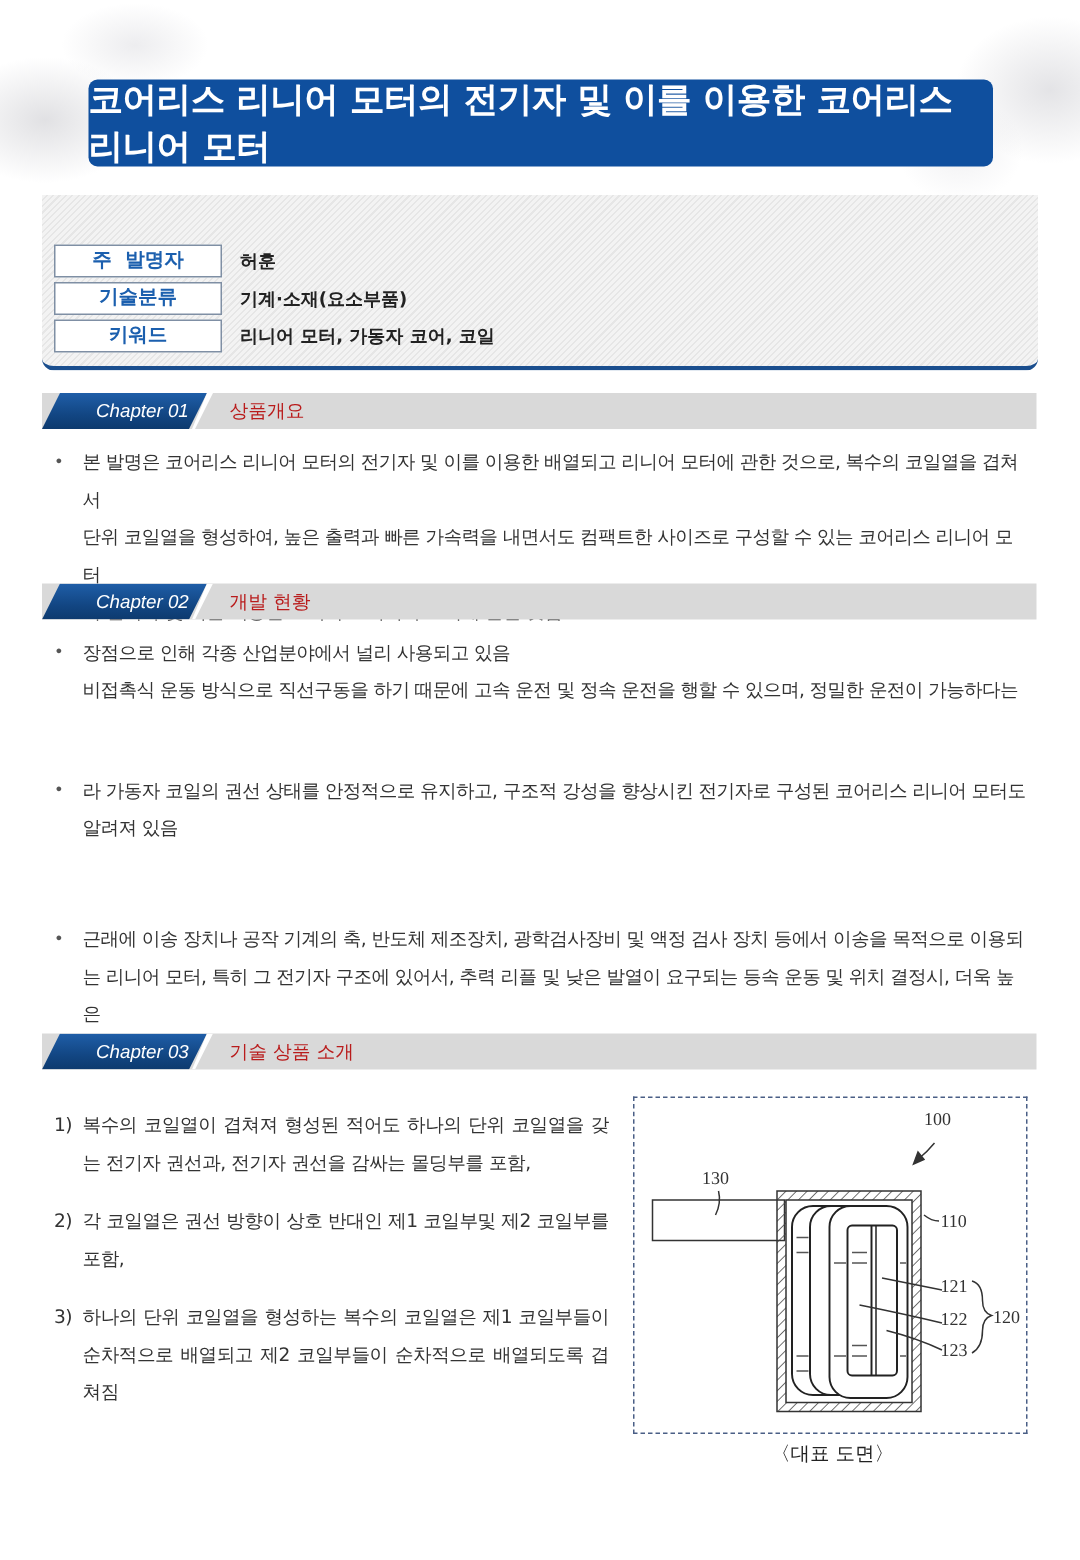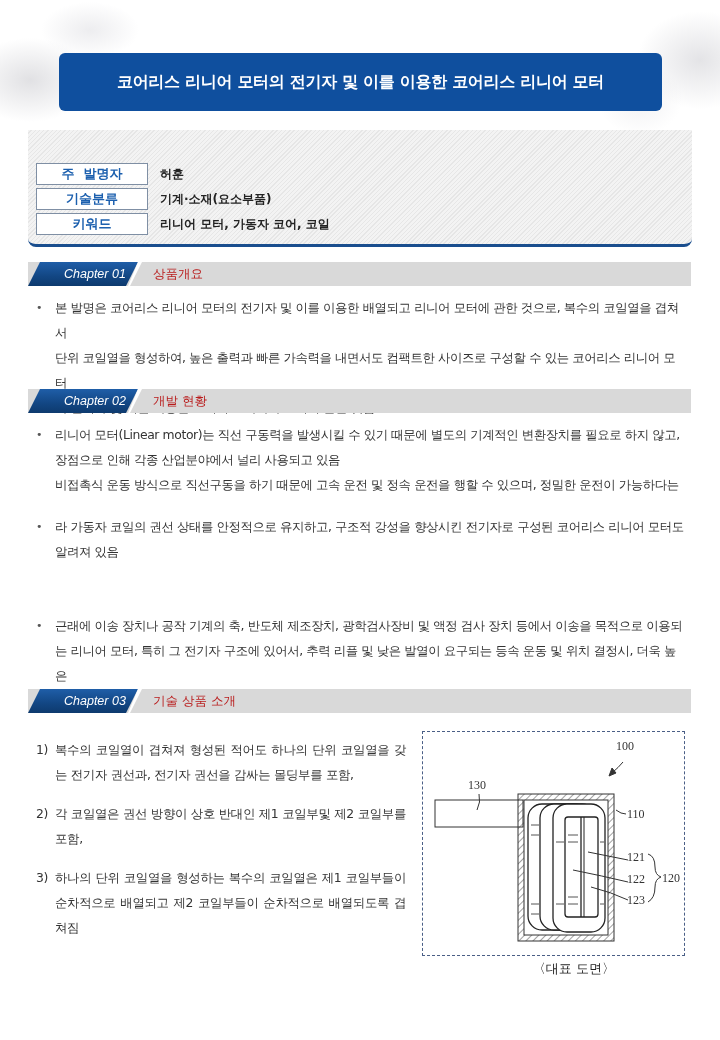--- a/index.html
+++ b/index.html
@@ -10,21 +10,21 @@
     background:
       radial-gradient(ellipse 90px 60px at 30px 80px, rgba(200,200,205,0.55), rgba(255,255,255,0) 70%),
       radial-gradient(ellipse 70px 40px at 90px 30px, rgba(215,215,220,0.45), rgba(255,255,255,0) 70%),
       radial-gradient(ellipse 90px 70px at 700px 60px, rgba(205,205,210,0.55), rgba(255,255,255,0) 70%),
       radial-gradient(ellipse 60px 50px at 640px 100px, rgba(215,215,220,0.35), rgba(255,255,255,0) 70%);
   }
 
   .title-bar { position: absolute; left: 59px; top: 53px; width: 603px; height: 58px;
     background: #0f4f9e; border-radius: 6px; color: #fff;
     display: flex; align-items: center; justify-content: center;
-    font-size: 16px; font-weight: bold; letter-spacing: -0.3px; }
+    font-size: 23px; font-weight: bold; letter-spacing: -0.3px; }
 
   .info-box { position: absolute; left: 28px; top: 130px; width: 664px; height: 117px;
     background: repeating-linear-gradient(135deg, #f3f3f3 0px, #f3f3f3 2px, #e6e6e6 2px, #e6e6e6 3px);
     border-bottom: 3px solid #1a4e8e; border-radius: 0 0 8px 8px; }
   .info-row { position: absolute; left: 8px; height: 22px; display: flex; align-items: center; }
   .info-label { width: 112px; height: 22px; border: 1px solid #7f8fa4; background: #fff;
     color: #1b5fae; font-weight: bold; font-size: 13px; text-align: center; line-height: 20px; }
   .info-value { margin-left: 12px; font-size: 12px; font-weight: bold; color: #222; }
 
   .chapter { position: absolute; left: 28px; width: 663px; height: 24px; background: #d9d9d9; }
@@ -40,21 +40,21 @@
   .bullets { position: absolute; left: 36px; width: 650px; font-size: 12.4px; color: #333; }
   .bullet { position: relative; padding-left: 19px; line-height: 25px; letter-spacing: -0.4px; }
   .bullet .dot { position: absolute; left: 0; top: 0; color: #555; font-size: 11px; }
 
   .numbered { position: absolute; left: 36px; width: 370px; font-size: 12.4px; color: #333; }
   .num-item { position: relative; padding-left: 19px; line-height: 25px; text-align: justify; letter-spacing: -0.3px; }
   .num-item .num { position: absolute; left: 0; top: 0; }
 
   .figure-box { position: absolute; left: 422px; top: 731px; width: 263px; height: 225px;
     border: 1px dashed #4a5f86; background: #fff; }
-  .figure-caption { position: absolute; left: 495px; top: 960px; width: 120px; text-align: right;
+  .figure-caption { position: absolute; left: 495px; top: 960px; width: 120px; text-align: center;
     font-size: 13px; color: #222; }
 </style>
 </head>
 <body>
 
 <div class="clouds"></div>
 
 <div class="title-bar">
   <span>코어리스 리니어 모터의 전기자 및 이를 이용한 코어리스 리니어 모터</span>
 </div>
@@ -89,21 +89,20 @@
 </div>
 
 <div class="chapter" style="top:389px">
   <div class="badge">Chapter 02</div>
   <div class="badge-accent"></div>
   <div class="ch-title">개발 현황</div>
 </div>
 <div class="bullets" style="top:422px">
   <div class="bullet">
     <span class="dot">•</span>
-    <div>리니어 모터(Linear motor)는 직선 구동력을 발생시킬 수 있기 때문에 별도의 기계적인 변환장치를 필요로 하지 않고,</div>
     <div>장점으로 인해 각종 산업분야에서 널리 사용되고 있음</div>
     <div>비접촉식 운동 방식으로 직선구동을 하기 때문에 고속 운전 및 정속 운전을 행할 수 있으며, 정밀한 운전이 가능하다는</div>
   </div>
 </div>
 <div class="bullets" style="top:514px">
   <div class="bullet">
     <span class="dot">•</span>
     <div>라 가동자 코일의 권선 상태를 안정적으로 유지하고, 구조적 강성을 향상시킨 전기자로 구성된 코어리스 리니어 모터도</div>
     <div>알려져 있음</div>
   </div>

